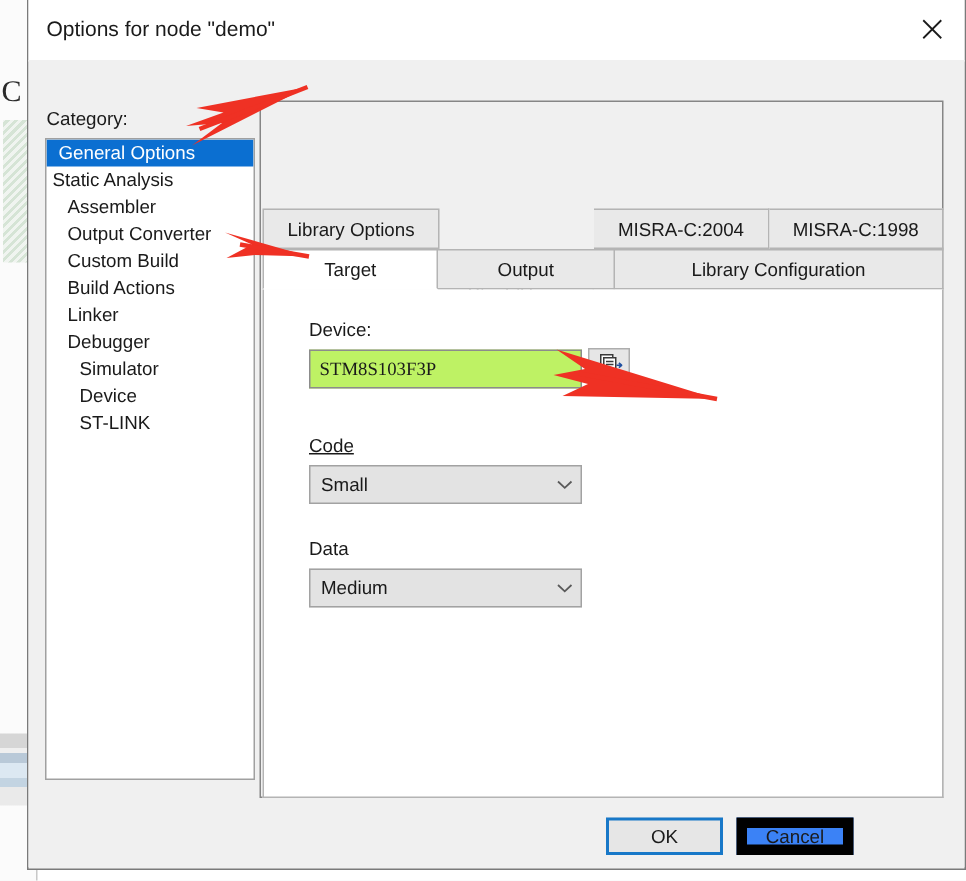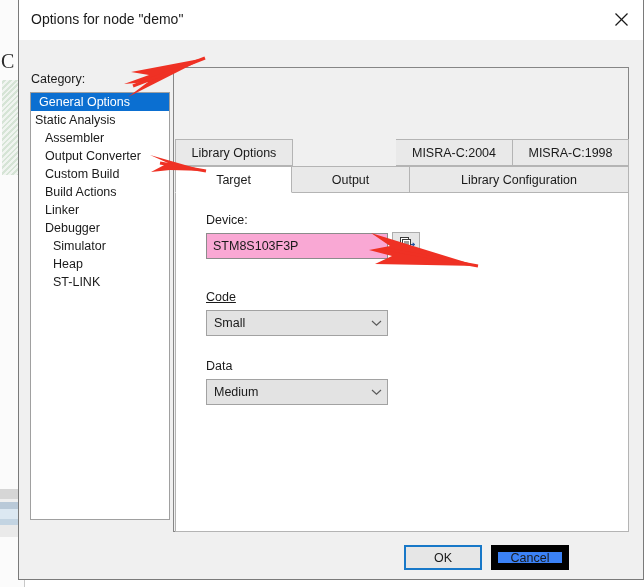--- a/index.html
+++ b/index.html
@@ -202,28 +202,28 @@
     color: #1a1a1a;
   }
   .device-label { left: 30px; top: 20px; }
   .code-label   { left: 30px; top: 97px; text-decoration: underline; }
   .data-label   { left: 30px; top: 166px; text-align: right; }
 
   .device-input {
     position: absolute;
     left: 30px; top: 40px;
     width: 182px; height: 26px;
-    background: #f9a8d4;
+    background: #bef264;
     border: 1px solid #8c8c8c;
     box-sizing: border-box;
     font-size: 12.5px;
     color: #1a1a1a;
     padding: 0 0 0 6px;
     line-height: 24px;
-    font-family: Liberation Sans, sans-serif;
+    font-family: Liberation Serif, serif;
     outline: none;
   }
   .device-btn {
     position: absolute;
     left: 216px; top: 39px;
     width: 28px; height: 28px;
     background: #e6e6e6;
     border: 1px solid #adadad;
     box-sizing: border-box;
     display: flex;
@@ -320,21 +320,21 @@
     <div class="cat-box" id="category-list">
         <div class="cat-item selected">General Options</div>
         <div class="cat-item">Static Analysis</div>
         <div class="cat-item indent1">Assembler</div>
         <div class="cat-item indent1">Output Converter</div>
         <div class="cat-item indent1">Custom Build</div>
         <div class="cat-item indent1">Build Actions</div>
         <div class="cat-item indent1">Linker</div>
         <div class="cat-item indent1">Debugger</div>
         <div class="cat-item indent2">Simulator</div>
-        <div class="cat-item indent2">Heap</div>
+        <div class="cat-item indent2">Device</div>
         <div class="cat-item indent2">ST-LINK</div>
       </div>
 
     <div class="group-panel">
 
       <div class="tab-row tab-row-top" id="tab-row-top">
           <div class="tab" style="width: 118px;">Library Options</div>
           <div class="tab" style="width: 103px; margin-top: 43px;">Stack/Heap</div>
           <div class="tab" style="width: 117px;">MISRA-C:2004</div>
           <div class="tab" style="width: 116px;">MISRA-C:1998</div>

